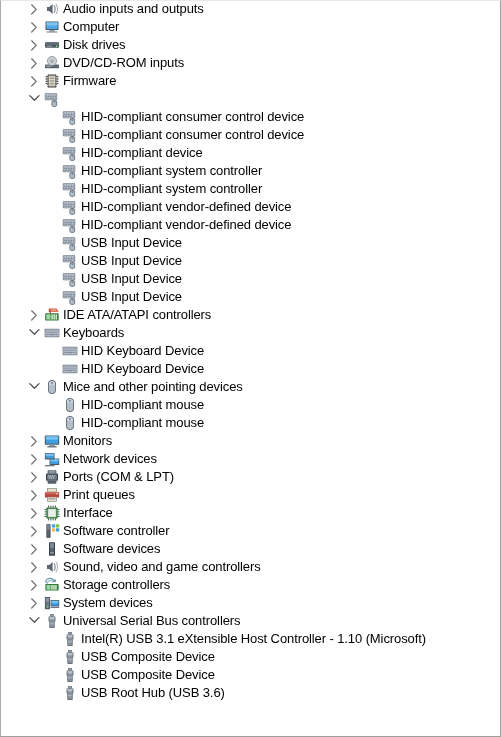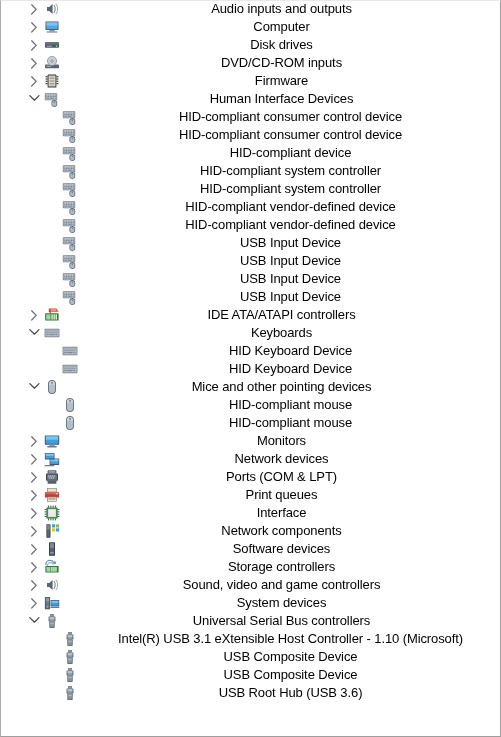--- a/index.html
+++ b/index.html
@@ -17,21 +17,20 @@
   #device-manager {
     position: relative;
     width: 501px;
     height: 737px;
     box-sizing: border-box;
     border-left: 1px solid #ababab;
     border-right: 1px solid #9e9e9e;
     border-bottom: 1px solid #9e9e9e;
     border-top: 1px solid #e8e8e8;
     background: #ffffff;
-    text-align: center;
   }
 
   #tree {
     position: absolute;
     left: 0;
     top: -1px;
     right: 0;
     padding-top: 0;
   }
 
@@ -186,21 +185,21 @@
         <rect x="9" y="5" width="1.3" height="1.1"></rect>
               <rect x="10.7" y="5" width="1.2" height="1.1"></rect>
         <rect x="2.2" y="6.5" width="3" height="1.3"></rect>
               <rect x="5.6" y="6.5" width="4.7" height="1.3"></rect>
         <rect x="10.7" y="6.5" width="1.2" height="1.3"></rect>
       </g>
       <path d="M10.3 9.1c1.7 0 2.9 1.1 2.9 2.6v1.7c0 1.5-1.2 2.5-2.9 2.5s-2.9-1-2.9-2.5v-1.7c0-1.5 1.2-2.6 2.9-2.6z" fill="#5d6974"></path>
       <path d="M10.3 9.9c1.3 0 2.2.8 2.2 1.9v1.6c0 1.1-.9 1.8-2.2 1.8s-2.2-.7-2.2-1.8v-1.6c0-1.1.9-1.9 2.2-1.9z" fill="#aeb9c3"></path>
       <rect x="9.95" y="10.4" width="0.7" height="1.7" rx="0.3" fill="#5d6974"></rect>
     </svg>
-        </span><span class="lbl">Human Interface Devices</span></div>
+        </span></div>
       <div class="row d1"><span class="ico">
           <svg width="16" height="16" viewBox="0 0 16 16">
       <rect x="0.8" y="2.2" width="12.4" height="7" rx="0.7" fill="#6f7b87"></rect>
       <rect x="1.6" y="2.9" width="10.8" height="5.6" fill="#cdd6de"></rect>
       <g fill="#7d8894">
         <rect x="2.2" y="3.5" width="1.3" height="1.1"></rect>
               <rect x="3.9" y="3.5" width="1.3" height="1.1"></rect>
         <rect x="5.6" y="3.5" width="1.3" height="1.1"></rect>
               <rect x="7.3" y="3.5" width="1.3" height="1.1"></rect>
         <rect x="9" y="3.5" width="1.3" height="1.1"></rect>
@@ -702,60 +701,60 @@
         </span><span class="ico">
           <svg width="16" height="16" viewBox="0 0 16 16">
       <rect x="2.4" y="1.2" width="4.1" height="13.6" rx="0.5" fill="#36414b"></rect>
       <rect x="3.2" y="2.1" width="2.5" height="11.8" fill="#59646f"></rect>
       <rect x="3.2" y="2.1" width="2.5" height="4.6" fill="#7b8794"></rect>
       <rect x="8" y="1.3" width="3.2" height="3.2" fill="#3f9ee0"></rect>
       <rect x="12" y="1.3" width="3.2" height="3.2" fill="#79c24b"></rect>
       <rect x="8" y="5.3" width="3.2" height="3.2" fill="#f2b63c"></rect>
       <rect x="12" y="5.3" width="3.2" height="3.2" fill="#3f9ee0"></rect>
     </svg>
-        </span><span class="lbl">Network components</span></div>
+        </span><span class="lbl">Software controller</span></div>
       <div class="row d0"><span class="chev">
           <svg width="8" height="11" viewBox="0 0 8 11">
             <path d="M1.7 0.8L6.2 5.4 1.7 10" stroke="#6d6d6d" stroke-width="1.25" fill="none" stroke-linecap="round" stroke-linejoin="round"></path>
           </svg>
         </span><span class="ico">
           <svg width="16" height="16" viewBox="0 0 16 16">
       <rect x="5" y="1.2" width="6" height="13.6" rx="0.6" fill="#36414b"></rect>
       <rect x="6.1" y="2.3" width="3.8" height="11.4" fill="#5a646f"></rect>
       <rect x="6.1" y="2.3" width="3.8" height="4.6" fill="#7e8a97"></rect>
       <rect x="6.1" y="11.2" width="3.8" height="1.2" fill="#9aa5b1"></rect>
     </svg>
         </span><span class="lbl">Software devices</span></div>
+      <div class="row d0"><span class="chev">
+          <svg width="8" height="11" viewBox="0 0 8 11">
+            <path d="M1.7 0.8L6.2 5.4 1.7 10" stroke="#6d6d6d" stroke-width="1.25" fill="none" stroke-linecap="round" stroke-linejoin="round"></path>
+          </svg>
+        </span><span class="ico">
+          <svg width="16" height="16" viewBox="0 0 16 16">
+      <path d="M3 6h2.2L8.6 3v10L5.2 10H3z" fill="#5b6670"></path>
+      <path d="M10.2 4.6c1.3 1.7 1.3 5.1 0 6.8" stroke="#7d8791" stroke-width="1.1" fill="none" stroke-linecap="round"></path>
+      <path d="M12.1 3.1c2 2.6 2 7.2 0 9.8" stroke="#9aa4ad" stroke-width="1" fill="none" stroke-linecap="round"></path>
+    </svg>
+        </span><span class="lbl">Sound, video and game controllers</span></div>
       <div class="row d0"><span class="chev">
           <svg width="8" height="11" viewBox="0 0 8 11">
             <path d="M1.7 0.8L6.2 5.4 1.7 10" stroke="#6d6d6d" stroke-width="1.25" fill="none" stroke-linecap="round" stroke-linejoin="round"></path>
           </svg>
         </span><span class="ico">
           <svg width="16" height="16" viewBox="0 0 16 16">
       <rect x="1.4" y="7" width="13.2" height="6.6" rx="0.6" fill="#2f7a36"></rect>
       <rect x="2.5" y="8" width="4" height="4.7" fill="#9fd6a6"></rect>
       <rect x="7.2" y="8" width="1.5" height="4.7" fill="#d9ecd0"></rect>
       <rect x="9.2" y="8" width="1.5" height="4.7" fill="#d9ecd0"></rect>
       <rect x="11.2" y="8" width="1.5" height="4.7" fill="#d9ecd0"></rect>
       <path d="M1.8 5.4c0-2.2 1.9-4 4.2-4 1.5 0 2.9.8 3.6 2" stroke="#6e99b5" stroke-width="1.3" fill="none" stroke-linecap="round"></path>
       <path d="M3.3 6.6c0-1.6 1.4-2.9 3.1-2.9 1.1 0 2.1.5 2.7 1.4" stroke="#9ab7cc" stroke-width="1.2" fill="none" stroke-linecap="round"></path>
       <circle cx="10.6" cy="3.7" r="1.5" fill="#6e99b5"></circle>
     </svg>
         </span><span class="lbl">Storage controllers</span></div>
-      <div class="row d0"><span class="chev">
-          <svg width="8" height="11" viewBox="0 0 8 11">
-            <path d="M1.7 0.8L6.2 5.4 1.7 10" stroke="#6d6d6d" stroke-width="1.25" fill="none" stroke-linecap="round" stroke-linejoin="round"></path>
-          </svg>
-        </span><span class="ico">
-          <svg width="16" height="16" viewBox="0 0 16 16">
-      <path d="M3 6h2.2L8.6 3v10L5.2 10H3z" fill="#5b6670"></path>
-      <path d="M10.2 4.6c1.3 1.7 1.3 5.1 0 6.8" stroke="#7d8791" stroke-width="1.1" fill="none" stroke-linecap="round"></path>
-      <path d="M12.1 3.1c2 2.6 2 7.2 0 9.8" stroke="#9aa4ad" stroke-width="1" fill="none" stroke-linecap="round"></path>
-    </svg>
-        </span><span class="lbl">Sound, video and game controllers</span></div>
       <div class="row d0"><span class="chev">
           <svg width="8" height="11" viewBox="0 0 8 11">
             <path d="M1.7 0.8L6.2 5.4 1.7 10" stroke="#6d6d6d" stroke-width="1.25" fill="none" stroke-linecap="round" stroke-linejoin="round"></path>
           </svg>
         </span><span class="ico">
           <svg width="16" height="16" viewBox="0 0 16 16">
       <rect x="0.9" y="2" width="5.2" height="12.2" rx="0.6" fill="#4a5560"></rect>
       <rect x="1.8" y="2.9" width="3.4" height="10.4" fill="#6d7884"></rect>
       <rect x="1.8" y="2.9" width="3.4" height="3.6" fill="#8d98a4"></rect>
       <circle cx="3.5" cy="11.7" r="0.75" fill="#7ddc6a"></circle>

